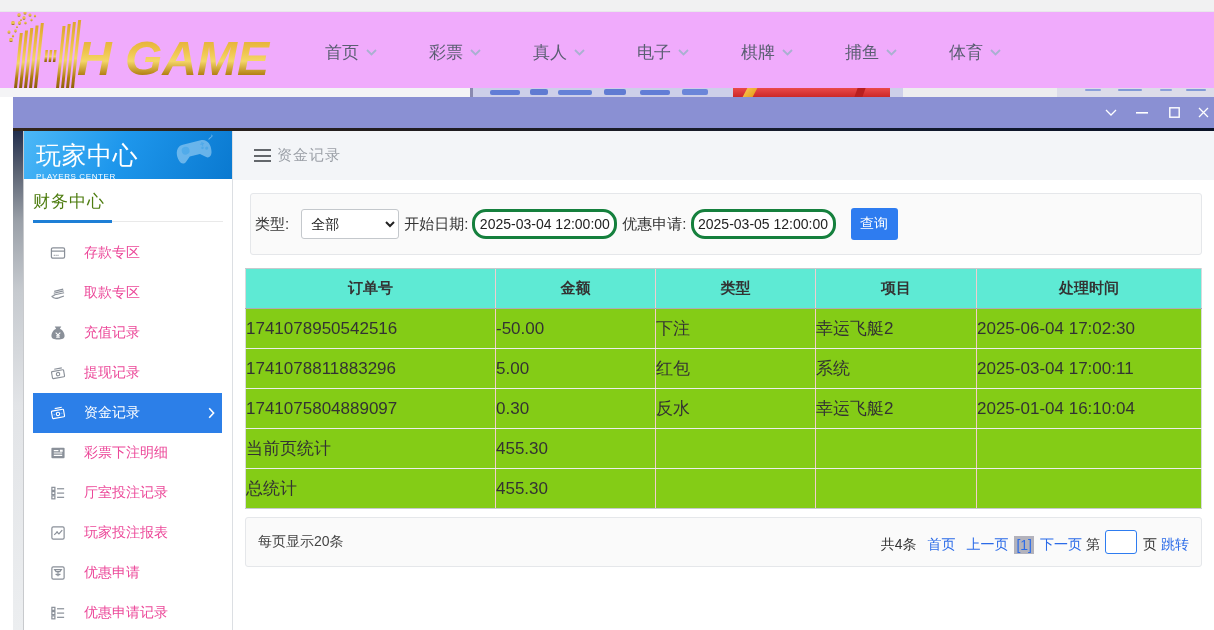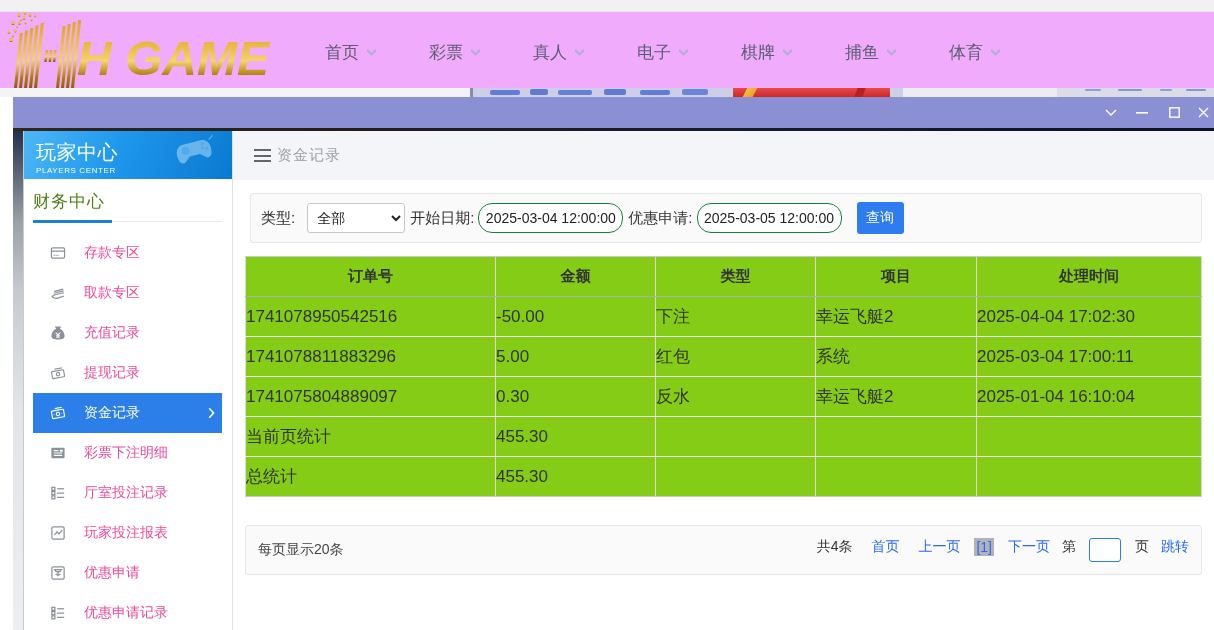--- a/index.html
+++ b/index.html
@@ -14,52 +14,52 @@
 .sliver { position:absolute; left:0; top:88px; width:1214px; height:9px; background:#f4f4f6; overflow:hidden; }
 
 .window { position:absolute; left:13px; top:97px; width:1201px; height:533px; }
 .titlebar { height:31px; background:#8a90d3; position:relative; }
 .winbtn { position:absolute; top:0; width:30px; height:31px; display:flex; align-items:center; justify-content:center; }
 .darkline { height:3px; background:linear-gradient(90deg,#33261c 0%, #221d1e 30%, #131b2e 70%, #0a1226 100%); }
 .winbody { display:flex; height:499px; }
 .frame { width:11px; background:linear-gradient(180deg,#232f4e 0%, #5a6272 8%, #9aa0a8 18%, #c6cacf 32%, #e2e4e7 55%, #eceef0 100%); border-right:1px solid #c8cacd; }
 .sidebar { width:209px; background:#fff; border-right:1px solid #dcdfe3; position:relative; }
 .sbheader { height:48px; background:linear-gradient(115deg,#4cb8f7 0%, #1e97ec 45%, #0a79d0 100%); position:relative; overflow:hidden; color:#fff; padding:8px 0 0 12px; }
-.sbheader .t1 { font-size:20px; letter-spacing:0.5px; }
+.sbheader .t1 { font-size:25px; letter-spacing:0.5px; }
 .sbheader .t2 { font-size:8px; letter-spacing:0.6px; margin-top:0px; }
 .fintitle { margin:11px 0 0 9px; font-size:17px; color:#4d7c0f; letter-spacing:1px; }
 .finline { margin:8px 9px 0 9px; height:1px; background:#e9e9e9; position:relative; }
 .finline i { position:absolute; left:0; top:-1px; width:79px; height:3px; background:#1e7fd6; }
 .menu { margin-top:11px; }
 .mi { height:40px; display:flex; align-items:center; color:#ec4899; font-size:14px; position:relative; padding-left:26px; }
 .mi .ic { width:16px; height:16px; margin-right:18px; color:#8a9099; flex:none; }
 .mi.sel { background:#2c7fe8; color:#fff; margin:0 10px 0 9px; padding-left:17px; }
 .mi.sel .ic { color:#fff; }
 .mi.sel .arr { position:absolute; right:7px; top:14px; }
 
 .content { flex:1; background:#fff; display:flex; flex-direction:column; min-width:0; }
 .toolbar { height:49px; background:#f3f5f8; display:flex; align-items:center; padding-left:21px; }
 .toolbar .ham { width:17px; height:13px; display:flex; flex-direction:column; justify-content:space-between; margin-right:6px; }
 .toolbar .ham i { height:2px; background:#63676c; }
 .toolbar .tt { color:#9a9fa6; font-size:15px; letter-spacing:1px; }
 .panel { margin:13px 12px 0 12px; background:#fafafa; border:1px solid #e5e7ea; border-radius:3px; }
-.filter { height:50px; display:flex; align-items:center; padding-left:10px; font-size:15px; color:#333;margin-left:17px; }
+.filter { height:62px; display:flex; align-items:center; padding-left:4px; font-size:15px; color:#333;margin-left:17px; }
 .filter select { width:98px; height:30px; margin-left:12px; border:1px solid #c4c8cc; border-radius:3px; font-size:14px; padding-left:5px; color:#222; background:#fff; font-family:"Liberation Sans",sans-serif; }
 .filter .lb2 { margin-left:5px; }
-.filter input { width:145px; height:30px; margin-left:4px; border:1px solid #15803d; border-radius:14px; font-size:14px; text-align:center; color:#222; font-family:"Liberation Sans",sans-serif; }
+.filter input { width:145px; height:30px; margin-left:4px; border:3px solid #15803d; border-radius:14px; font-size:14px; text-align:center; color:#222; font-family:"Liberation Sans",sans-serif; }
 .filter .btn { margin-left:15px; width:47px; height:32px; background:#2e7cf0; border-radius:3px; color:#fff; font-size:14px; display:flex; align-items:center; justify-content:center; }
 table.grid { margin:13px 12px 0 12px; width:956px; border-collapse:collapse; table-layout:fixed; font-size:17px; color:#333; }
-table.grid th { background:#84cc16; border-top:1px solid #c6cacd; border-bottom:1px solid #a9afb5; font-size:15px; font-weight:bold; height:40px; }
+table.grid th { background:#5eead4; border-top:1px solid #c6cacd; border-bottom:1px solid #a9afb5; font-size:15px; font-weight:bold; height:40px; }
 table.grid td { height:40px; text-align:left; border-bottom:1px solid #ececec; background:#84cc16; }
 table.grid th + th, table.grid td + td { border-left:1px solid #f2cdcd; }
 table.grid th:first-child, table.grid td:first-child { border-left:1px solid #d8dadc; }
 table.grid th:last-child, table.grid td:last-child { border-right:1px solid #d8dadc; }
 table.grid tr:last-child td { border-bottom:1px solid #c6cacd; }
-.pagebar { margin-top:28px; height:50px; display:flex; align-items:center; padding:12px 12px; font-size:14px; color:#444; }
-.pagebar .right { margin-left:auto; display:flex; align-items:flex-start; color:#333;gap:8px; }
+.pagebar { margin-top:8px; height:50px; display:flex; align-items:center; padding:12px 12px; font-size:14px; color:#444; }
+.pagebar .right { margin-left:auto; display:flex; align-items:flex-end; color:#333; }
 .pagebar a { color:#2b6be8; text-decoration:none; }
 .pagebar .cur { background:#b2b2bc; color:#2b6be8; padding:1px 2px; margin:0 6px; }
 .pagebar .jump { width:32px; height:24px; border:1px solid #2e7cf0; border-radius:3px; margin:0 6px 0 5px; background:#fff; }
 .gap8 { margin-left:11px; }
 </style>
 </head>
 <body>
 <div class="topstrip"></div>
 <div class="header">
   <svg class="logo" width="290" height="76" viewBox="0 0 290 76">
@@ -289,21 +289,21 @@
               <th>金额</th>
               <th>类型</th>
               <th>项目</th>
               <th>处理时间</th>
             </tr>
         <tr>
               <td>1741078950542516</td>
               <td>-50.00</td>
               <td>下注</td>
               <td>幸运飞艇2</td>
-              <td>2025-04-04 17:02:30</td>
+              <td>2025-06-04 17:02:30</td>
             </tr>
         <tr>
               <td>1741078811883296</td>
               <td>5.00</td>
               <td>红包</td>
               <td>系统</td>
               <td>2025-03-04 17:00:11</td>
             </tr>
         <tr>
               <td>1741075804889097</td>

